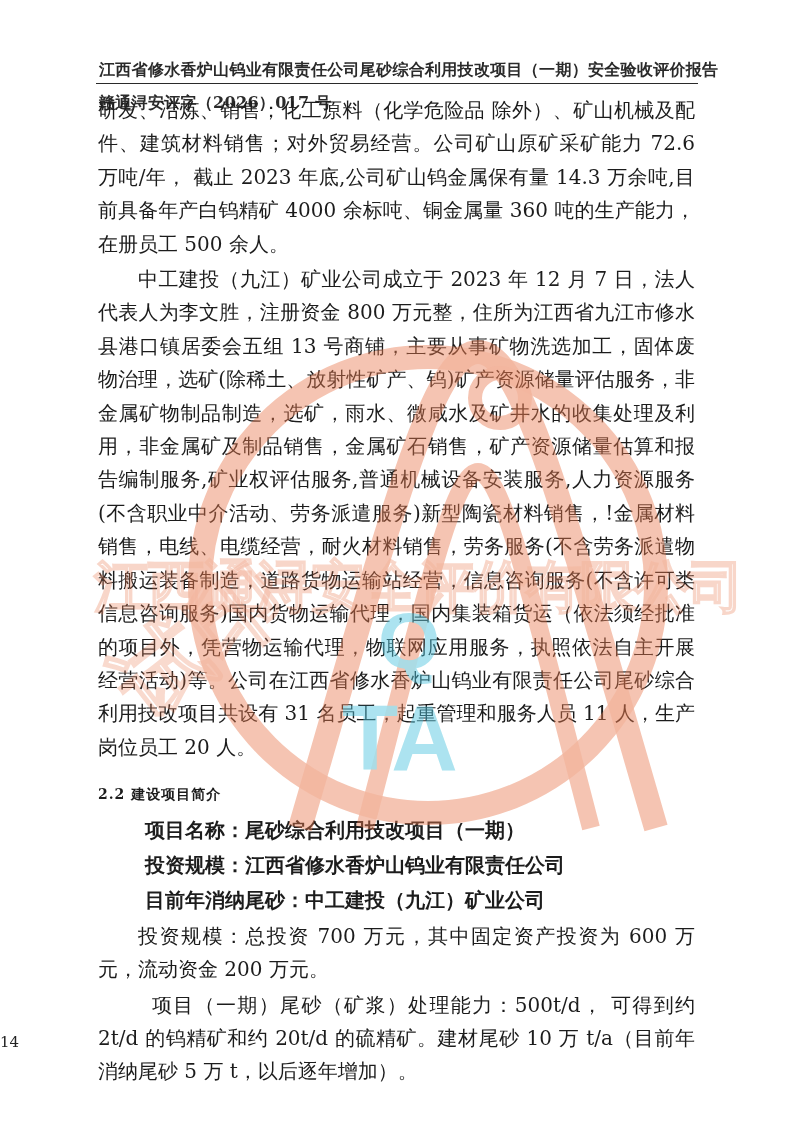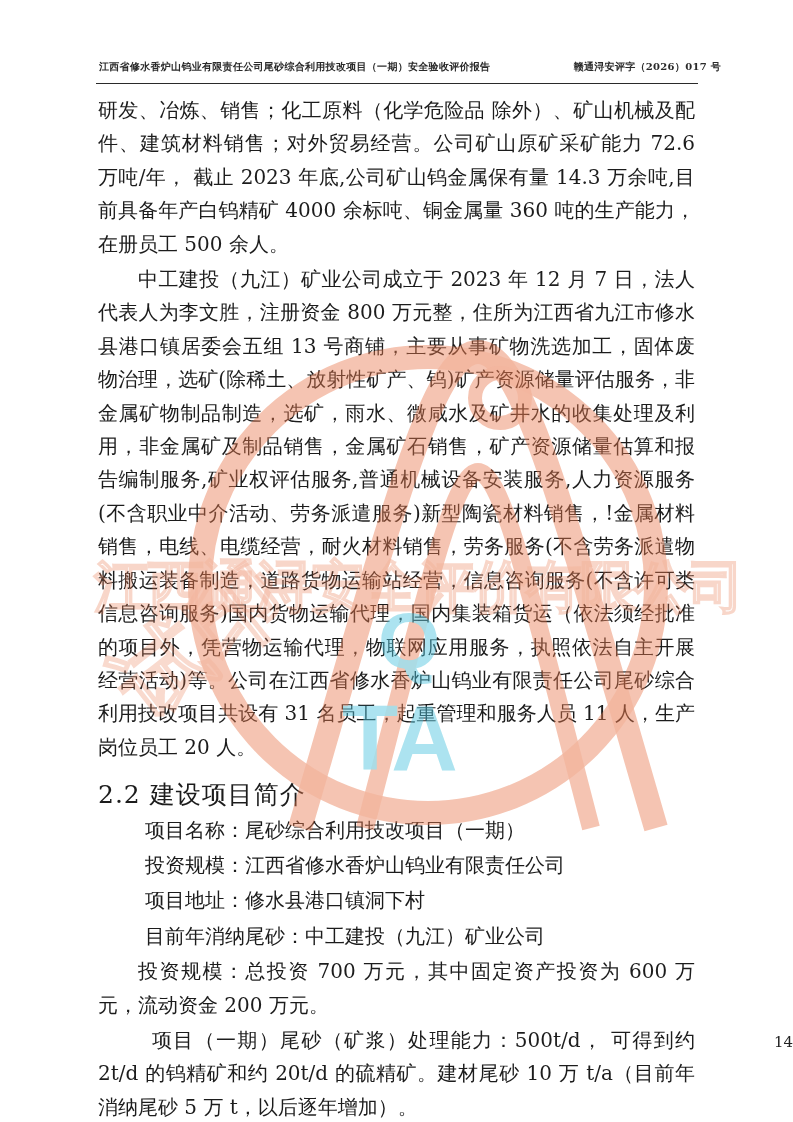--- a/index.html
+++ b/index.html
@@ -8,43 +8,43 @@
     width:793px;height:1122px;
     margin:0 auto;
     background:#ffffff;
     font-family:"DejaVu Serif","Liberation Serif",serif;
     color:#1c1c1c;
     overflow:hidden;
   }
   .header{
     position:absolute;top:60px;left:99px;width:622px;
     display:flex;justify-content:space-between;gap:12px;
-    font-size:10px;font-weight:bold;color:#2a2a2a;
-    white-space:nowrap;letter-spacing:0.3px;
+    font-size:16px;font-weight:bold;color:#2a2a2a;
+    white-space:nowrap;letter-spacing:0.3px;flex-direction:column;
   }
   .header-rule{
     position:absolute;top:83px;left:96px;width:602px;
     border-top:1.6px solid #2a2a2a;height:0;
   }
   .content{
     position:absolute;top:92px;left:96px;width:601px;
     font-size:20px;line-height:33.4px;text-align:justify;
     text-justify:inter-ideograph;
   }
   .content p{margin:2px;}
   .indent{text-indent:2em;}
   .indent-lg{text-indent:2.7em;}
   .sec-heading{
     margin-top:14px !important;
-    font-weight:normal;font-size:25px;letter-spacing:1px;
+    font-weight:bold;font-size:14px;letter-spacing:1px;
   }
-  .info-item{padding-left:47px;}
+  .info-item{padding-left:47px;font-weight:bold;}
   .footer{
     position:absolute;top:1033px;left:0;width:100%;
-    text-align:right;font-size:15px;color:#222;
+    text-align:left;font-size:15px;color:#222;
   }
   .watermark{
     position:absolute;top:0;left:0;width:793px;height:1122px;
     pointer-events:none;opacity:0.55;z-index:5;
   }
   .wm-letter{font-family:"Liberation Sans","DejaVu Sans",sans-serif;font-weight:bold;}
   .wm-outline-text{font-family:"DejaVu Serif","Liberation Serif",serif;font-weight:bold;}
 </style>
 </head>
 <body>
@@ -58,21 +58,20 @@
   <div class="header-rule"></div>
 
   <div class="content">
     <p>研发、冶炼、销售；化工原料（化学危险品 除外）、矿山机械及配件、建筑材料销售；对外贸易经营。公司矿山原矿采矿能力 72.6 万吨/年， 截止 2023 年底,公司矿山钨金属保有量 14.3 万余吨,目前具备年产白钨精矿 4000 余标吨、铜金属量 360 吨的生产能力，在册员工 500 余人。</p>
     <p class="indent">中工建投（九江）矿业公司成立于 2023 年 12 月 7 日，法人代表人为李文胜，注册资金 800 万元整，住所为江西省九江市修水县港口镇居委会五组 13 号商铺，主要从事矿物洗选加工，固体废物治理，选矿(除稀土、放射性矿产、钨)矿产资源储量评估服务，非金属矿物制品制造，选矿，雨水、微咸水及矿井水的收集处理及利用，非金属矿及制品销售，金属矿石销售，矿产资源储量估算和报告编制服务,矿业权评估服务,普通机械设备安装服务,人力资源服务(不含职业中介活动、劳务派遣服务)新型陶瓷材料销售，!金属材料销售，电线、电缆经营，耐火材料销售，劳务服务(不含劳务派遣物料搬运装备制造，道路货物运输站经营，信息咨询服务(不含许可类信息咨询服务)国内货物运输代理，国内集装箱货运（依法须经批准的项目外，凭营物运输代理，物联网应用服务，执照依法自主开展经营活动)等。公司在江西省修水香炉山钨业有限责任公司尾砂综合利用技改项目共设有 31 名员工，起重管理和服务人员 11 人，生产岗位员工 20 人。</p>
 
     <p class="sec-heading">2.2 建设项目简介</p>
 
     <p class="info-item">项目名称：尾砂综合利用技改项目（一期）</p>
     <p class="info-item">投资规模：江西省修水香炉山钨业有限责任公司</p>
-    <p class="info-item">项目地址：修水县港口镇洞下村</p>
     <p class="info-item">目前年消纳尾砂：中工建投（九江）矿业公司</p>
 
     <p class="indent">投资规模：总投资 700 万元，其中固定资产投资为 600 万元，流动资金 200 万元。</p>
     <p class="indent-lg">项目（一期）尾砂（矿浆）处理能力：500t/d， 可得到约 2t/d 的钨精矿和约 20t/d 的硫精矿。建材尾砂 10 万 t/a（目前年消纳尾砂 5 万 t，以后逐年增加）。</p>
 
   </div>
 
   <div class="footer">
     <span>14</span>
   </div>

